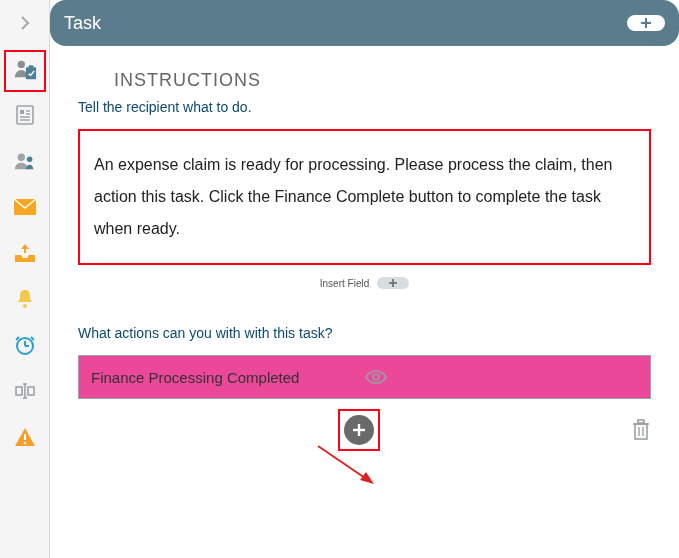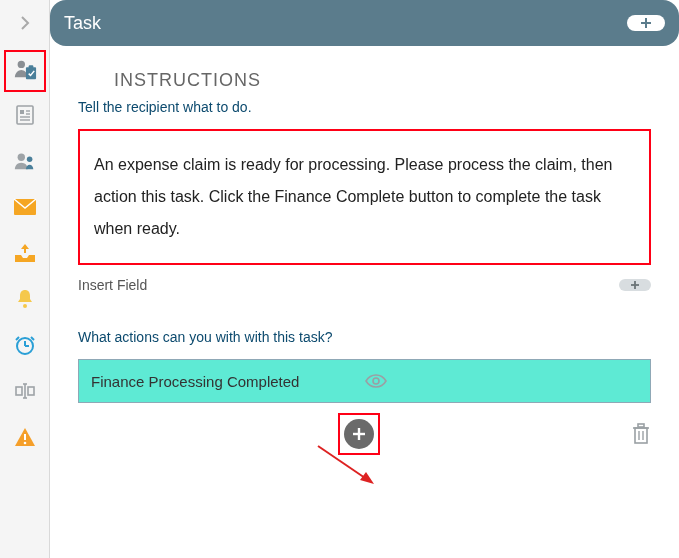--- a/index.html
+++ b/index.html
@@ -10,23 +10,23 @@
   .sidebar-icon { width: 24px; height: 24px; display: flex; align-items: center; justify-content: center; }
   .sidebar-hl { position: absolute; border: 2px solid #ff0016; pointer-events: none; }
   .main { flex: 1; display: flex; flex-direction: column; background: #fff; min-width: 0; }
   .header { background: #5b7c8c; color: #fff; height: 46px; display: flex; align-items: center; padding: 0 14px; border-radius: 16px; }
   .header-title { font-size: 18px; font-weight: 400; flex: 1; }
   .header-plus { background: #fff; border-radius: 12px; padding: 2px 12px; display: flex; align-items: center; justify-content: center; }
   .content { padding: 24px 28px 12px 28px; }
   .sect-title { color: #666; font-size: 18px; letter-spacing: 1px; font-weight: 400; margin-bottom: 8px; margin-left: 36px; }
   .sect-sub { color: #0c4a6e; font-size: 14px; margin-bottom: 14px; }
   .instr-box { border: 2px solid #ff0016; padding: 18px 14px; min-height: 128px; line-height: 2.0; font-size: 16px; color: #222; }
-  .insert-row { display: flex; justify-content: space-between; align-items: center; margin-top: 12px; color: #555; font-size: 14px; gap: 8px; }
+  .insert-row { display: flex; justify-content: center; align-items: center; margin-top: 12px; color: #555; font-size: 10px; gap: 8px; }
   .pill { background: #d8dde0; border-radius: 10px; padding: 1px 10px; display: inline-flex; align-items: center; justify-content: center; }
-  .actions-input { width: 100%; border: 1px solid #8fa8b6; height: 44px; display: flex; align-items: center; padding: 0 12px; font-size: 15px; color: #333; background: #5eead4; }
+  .actions-input { width: 100%; border: 1px solid #8fa8b6; height: 44px; display: flex; align-items: center; padding: 0 12px; font-size: 15px; color: #333; background: #ec4899; }
   .actions-input span { flex: 1; }
   .under-row { display: flex; align-items: center; margin-top: 10px; }
   .under-row .spacer { flex: 1; }
   .plus-wrap { border: 2px solid #ff0016; padding: 4px; display: inline-flex; }
   .plus-btn { width: 30px; height: 30px; border-radius: 50%; background: #6a6a6a; display: flex; align-items: center; justify-content: center; }
   .trash { margin-left: auto; }
   svg { display: block; }
   .arrow { position: absolute; pointer-events: none; }
 </style>
 </head>

